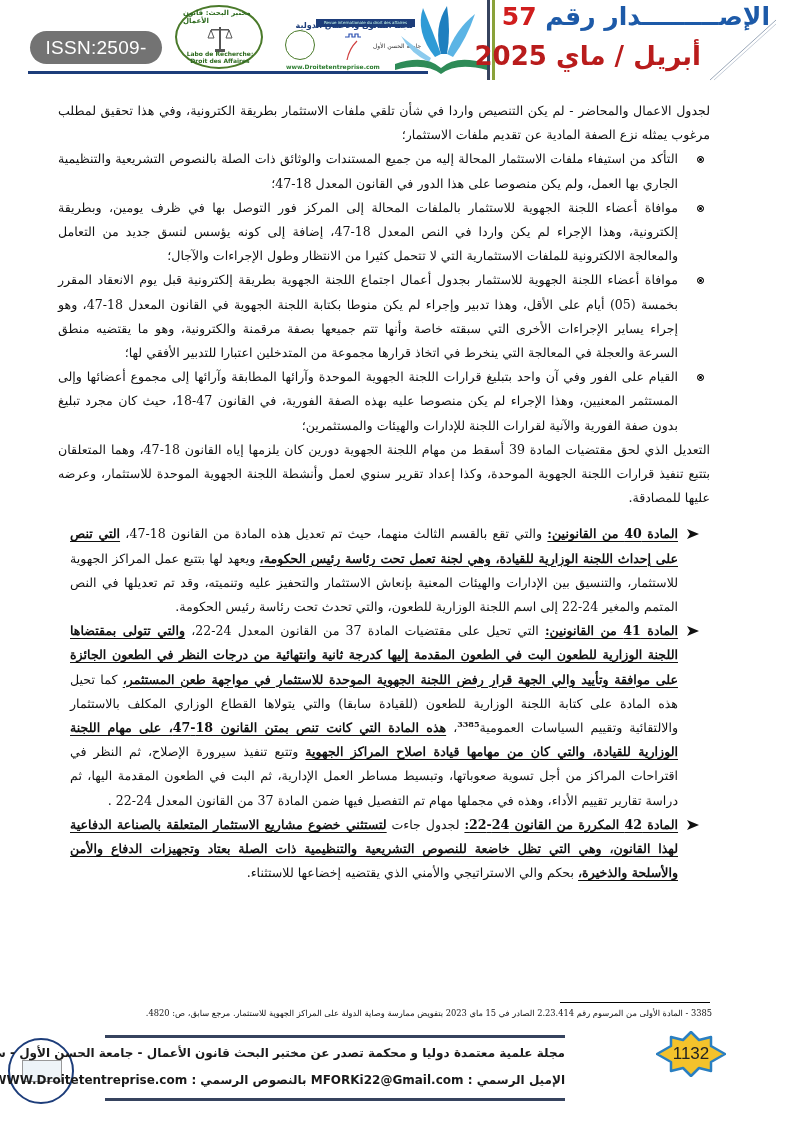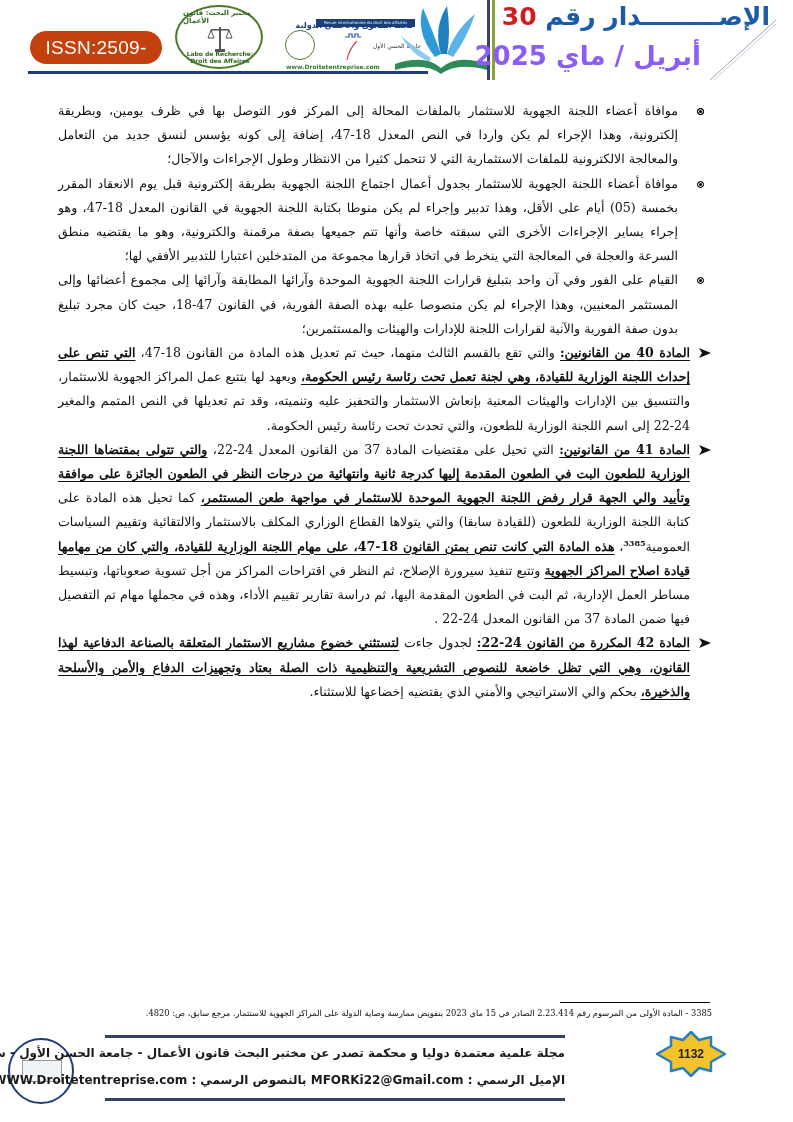--- a/index.html
+++ b/index.html
@@ -1,21 +1,21 @@
 <!DOCTYPE html>
 <html><head>
 <meta charset="utf-8">
 <style>
   html, body { margin:0; padding:0; background:#ffffff; }
   body { width:793px; height:1122px; position:relative; overflow:hidden;
          font-family:"DejaVu Sans", sans-serif; color:#111; }
   .abs { position:absolute; }
 
   
-  .issn { left:30px; top:31px; width:132px; height:33px; background:#c2410c; color:#fff;
+  .issn { left:30px; top:31px; width:132px; height:33px; background:#737373; color:#fff;
           border-radius:17px; font-family:"Liberation Sans", sans-serif; font-size:19px;
           line-height:33px; text-align:center; letter-spacing:0.3px; }
   .lab-seal { left:175px; top:5px; width:88px; height:64px; border:2px solid #4a7a2a;
               border-radius:50%; box-sizing:border-box; }
   .lab-seal .scale { position:absolute; left:30px; top:16px; width:26px; height:30px; }
   .lab-seal .arc-top { position:absolute; left:6px; top:2px; font-size:7px; color:#2d6a1e;
                        width:72px; text-align:left; direction:rtl; font-weight:bold; }
   .lab-seal .arc-bottom { position:absolute; left:8px; bottom:3px; font-size:6px; color:#2d6a1e;
                           width:70px; text-align:center; font-weight:bold; }
   .journal-logo { left:283px; top:5px; width:200px; height:66px; }
@@ -31,33 +31,33 @@
   .journal-logo .site { position:absolute; left:3px; top:58px; font-size:6px; color:#2e7d32;
                         font-weight:bold; white-space:nowrap; }
   .book { left:395px; top:2px; width:92px; height:72px; }
   .header-rule { left:28px; top:71px; width:400px; height:3px; background:#1d3d7a; }
   .vbar1 { left:487px; top:0px; width:3px; height:80px; background:#36435e; }
   .vbar2 { left:492px; top:0px; width:3px; height:80px; background:#8aa23a; }
   .issue-line { right:23px; top:2px; font-size:25px; font-weight:bold; direction:rtl;
                 color:#1d5aa8; white-space:nowrap; font-family:"DejaVu Sans", sans-serif; }
   .issue-line .num { color:#d01d1d; }
   .date-line { right:92px; top:41px; font-size:26px; font-weight:bold; direction:rtl;
-               color:#8b5cf6; white-space:nowrap; }
+               color:#b91c1c; white-space:nowrap; }
   .diag { left:708px; top:18px; width:70px; height:64px; }
 
   
   .content { left:58px; top:99px; width:652px; direction:rtl; text-align:justify;
              font-family:"DejaVu Serif", serif; font-size:12.6px; line-height:24.2px; }
   .content p { margin:0; }
   .bul-list { list-style:none; margin:0; padding:0 32px 0 0; }
   .bul-list li { position:relative; }
   .bul-list li .bul { position:absolute; right:-26px; top:9px; width:7px; height:7px;
                       border-radius:50%; border:1.5px solid #000; box-sizing:border-box;
                       background:#000; box-shadow: inset 0 0 0 1px #fff; }
-  .arr-list { list-style:none; margin:0; padding:0 20px 0 0; }
+  .arr-list { list-style:none; margin:12px; padding:0 20px 0 0; }
   .arr-list li { position:relative; }
   .arr-list li .arr { position:absolute; right:-22px; top:6px; width:14px; height:12px; }
   .u { text-decoration:underline; text-underline-offset:3px; font-weight:bold; }
   sup { font-size:8px; line-height:0;font-weight:bold; }
 
   .fn-rule { left:560px; top:1002px; width:150px; height:1px; background:#000; }
   .footnote { left:60px; top:1007px; width:652px; direction:rtl; 
               font-family:"DejaVu Serif", serif; font-size:8.3px; line-height:12px; }
 
   
@@ -66,22 +66,22 @@
   .foot-seal .inner { position:absolute; left:12px; top:20px; width:38px; height:20px;
                       border:1px solid #999; background:#eef4f8; }
   .foot-rule1 { left:105px; top:1035px; width:460px; height:3px; background:#36435e; }
   .foot-rule2 { left:105px; top:1098px; width:460px; height:3px; background:#36435e; }
   .foot-line1 { left:105px; top:1046px; width:460px; direction:rtl; text-align:right;
                 font-size:12px; font-weight:bold; color:#1a1a1a; white-space:nowrap; }
   .foot-line2 { left:105px; top:1073px; width:460px; direction:rtl; text-align:right;
                 font-size:12px; font-weight:bold; color:#1a1a1a; white-space:nowrap; }
   .page-badge { left:656px; top:1031px; width:70px; height:46px; }
   .page-num { left:656px; top:1031px; width:70px; height:46px; text-align:center;
-              line-height:46px; font-family:"Liberation Sans", sans-serif; font-weight:bold;
-              font-size:12px; color:#222; }
+              line-height:46px; font-family:"Liberation Sans", sans-serif; font-weight:normal;
+              font-size:17px; color:#222; }
 </style>
 </head>
 <body>
 
 <div class="abs issn">ISSN:2509-0291</div>
 
 <div class="abs lab-seal">
   <div class="arc-top">مختبر البحث: قانون الأعمال</div>
   <svg class="scale" viewBox="0 0 26 30">
     <rect x="12" y="4" width="2" height="22" fill="#555"></rect>
@@ -111,38 +111,40 @@
   <path d="M36 56 Q18 44 6 34 Q16 52 34 60 Z" fill="#8ccbee"></path>
   <path d="M0 62 Q30 52 46 66 Q62 52 92 62 L92 68 Q62 60 46 72 Q30 60 0 68 Z" fill="#2e8b57"></path>
 </svg>
 
 <div class="abs header-rule"></div>
 <div class="abs vbar1"></div>
 <div class="abs vbar2"></div>
 
 <div class="abs issue-line">
   <span>الإصـــــــــدار رقم</span>
-  <span class="num">30</span>
+  <span class="num">57</span>
 </div>
 <div class="abs date-line">أبريل / ماي 2025</div>
 
 <svg class="abs diag" viewBox="0 0 70 64">
   <line x1="2" y1="62" x2="68" y2="2" stroke="#9aa7b8" stroke-width="1"></line>
   <line x1="6" y1="62" x2="68" y2="6" stroke="#c5cdd8" stroke-width="1"></line>
 </svg>
 
 <div class="abs content">
+  <p>لجدول الاعمال والمحاضر - لم يكن التنصيص واردا في شأن تلقي ملفات الاستثمار بطريقة الكترونية، وفي هذا تحقيق لمطلب مرغوب يمثله نزع الصفة المادية عن تقديم ملفات الاستثمار؛</p>
 
   <ul class="bul-list">
-    <li><span class="bul"></span></li>
+    <li><span class="bul"></span><span>التأكد من استيفاء ملفات الاستثمار المحالة إليه من جميع المستندات والوثائق ذات الصلة بالنصوص التشريعية والتنظيمية الجاري بها العمل، ولم يكن منصوصا على هذا الدور في القانون المعدل 18-47؛</span></li>
     <li><span class="bul"></span><span>موافاة أعضاء اللجنة الجهوية للاستثمار بالملفات المحالة إلى المركز فور التوصل بها في ظرف يومين، وبطريقة إلكترونية، وهذا الإجراء لم يكن واردا في النص المعدل 18-47، إضافة إلى كونه يؤسس لنسق جديد من التعامل والمعالجة الالكترونية للملفات الاستثمارية التي لا تتحمل كثيرا من الانتظار وطول الإجراءات والآجال؛</span></li>
     <li><span class="bul"></span><span>موافاة أعضاء اللجنة الجهوية للاستثمار بجدول أعمال اجتماع اللجنة الجهوية بطريقة إلكترونية قبل يوم الانعقاد المقرر بخمسة (05) أيام على الأقل، وهذا تدبير وإجراء لم يكن منوطا بكتابة اللجنة الجهوية في القانون المعدل 18-47، وهو إجراء يساير الإجراءات الأخرى التي سبقته خاصة وأنها تتم جميعها بصفة مرقمنة والكترونية، وهو ما يقتضيه منطق السرعة والعجلة في المعالجة التي ينخرط في اتخاذ قرارها مجموعة من المتدخلين اعتبارا للتدبير الأفقي لها؛</span></li>
     <li><span class="bul"></span><span>القيام على الفور وفي آن واحد بتبليغ قرارات اللجنة الجهوية الموحدة وآرائها المطابقة وآرائها إلى مجموع أعضائها وإلى المستثمر المعنيين، وهذا الإجراء لم يكن منصوصا عليه بهذه الصفة الفورية، في القانون 47-18، حيث كان مجرد تبليغ بدون صفة الفورية والآنية لقرارات اللجنة للإدارات والهيئات والمستثمرين؛</span></li>
   </ul>
 
+  <p>التعديل الذي لحق مقتضيات المادة 39 أسقط من مهام اللجنة الجهوية دورين كان يلزمها إياه القانون 18-47، وهما المتعلقان بتتبع تنفيذ قرارات اللجنة الجهوية الموحدة، وكذا إعداد تقرير سنوي لعمل وأنشطة اللجنة الجهوية الموحدة للاستثمار، وعرضه عليها للمصادقة.</p>
 
   <ul class="arr-list">
     <li>
       <svg class="arr" viewBox="0 0 14 12">
           <path d="M1 1 L13 6 L1 11 L4 6 Z" fill="#111"></path>
         </svg>
       <span class="u">المادة 40 من القانونين:</span><span> والتي تقع بالقسم الثالث منهما، حيث تم تعديل هذه المادة من القانون 18-47، </span><span class="u">التي تنص على إحداث اللجنة الوزارية للقيادة، وهي لجنة تعمل تحت رئاسة رئيس الحكومة،</span><span> ويعهد لها بتتبع عمل المراكز الجهوية للاستثمار، والتنسيق بين الإدارات والهيئات المعنية بإنعاش الاستثمار والتحفيز عليه وتنميته، وقد تم تعديلها في النص المتمم والمغير 24-22 إلى اسم اللجنة الوزارية للطعون، والتي تحدث تحت رئاسة رئيس الحكومة.</span>
     </li>
     <li>
       <svg class="arr" viewBox="0 0 14 12">

